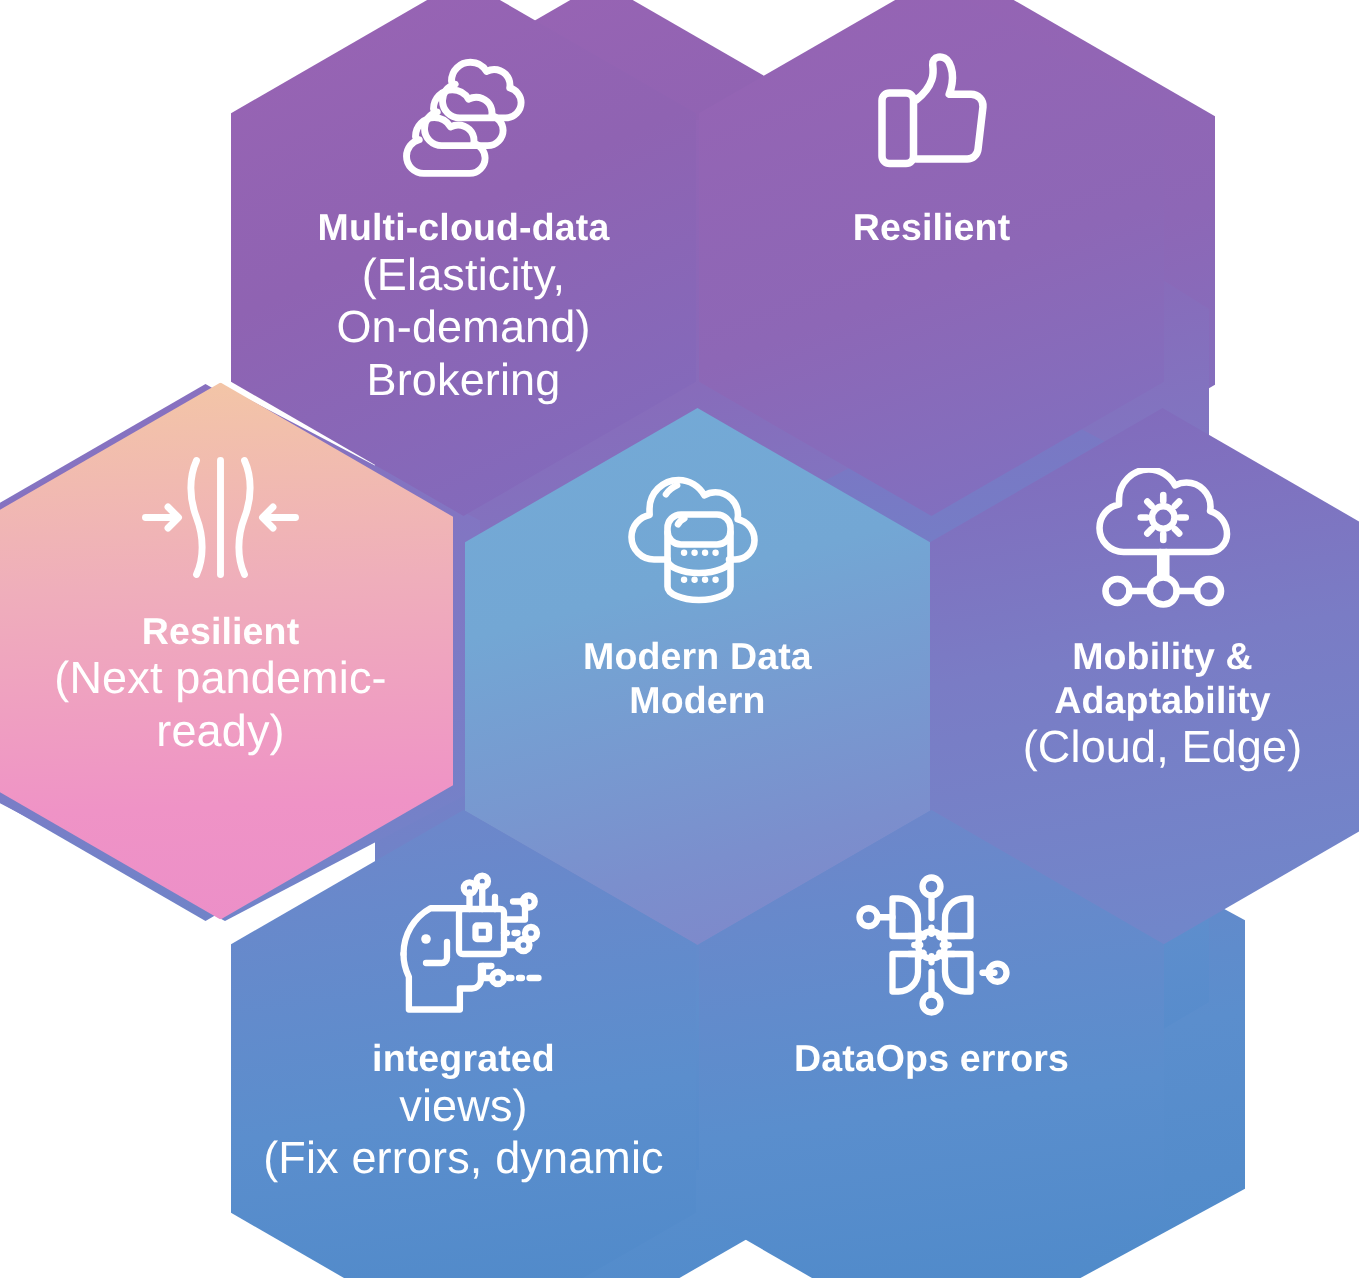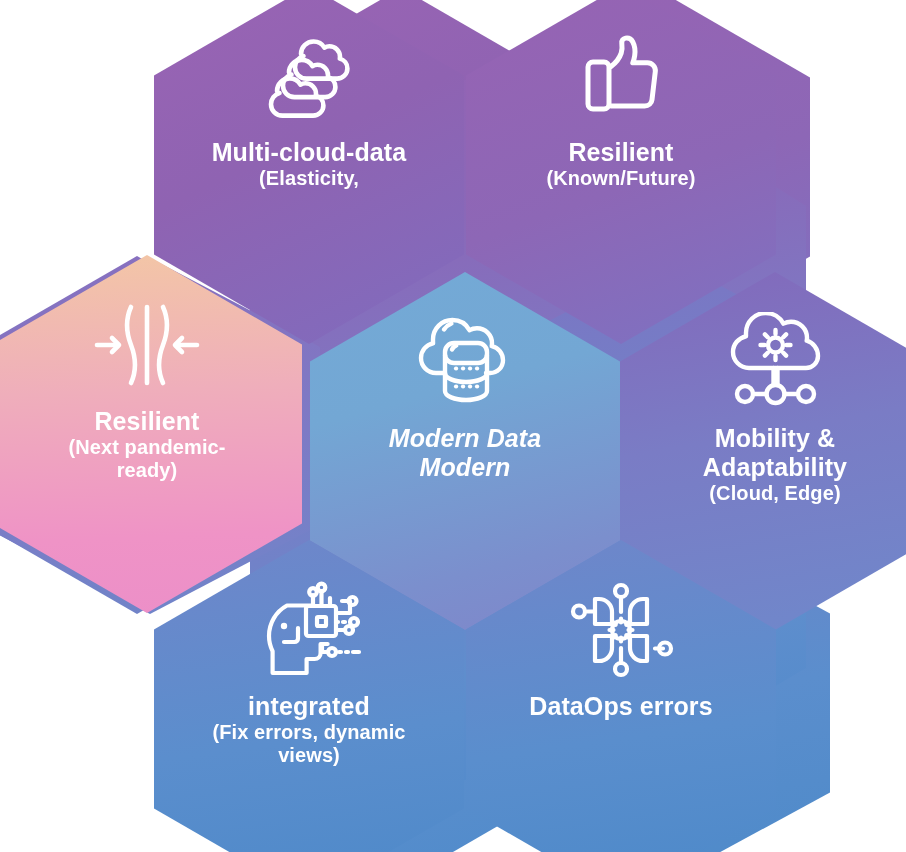--- a/index.html
+++ b/index.html
@@ -14,33 +14,33 @@
     clip-path:polygon(50% 0%,100% 25%,100% 75%,50% 100%,0% 75%,0% 25%);
     display:flex;flex-direction:column;align-items:center;justify-content:flex-start;
     box-sizing:border-box;
     color:#ffffff;
     text-align:center;
   }
   .hex .icon{margin-top:38px;height:104px;display:flex;align-items:center;justify-content:center;}
   .hex .icon svg{display:block;}
   .hex .labels{margin-top:10px;width:330px;line-height:1.16;}
   .hex .ttl{font-weight:bold;font-size:25px;letter-spacing:.1px;}
-  .hex .sub{font-weight:bold;font-size:20px;letter-spacing:.1px;}
+  .hex .sub{font-weight:normal;font-size:30px;letter-spacing:.1px;}
 
   
   .halo{position:absolute;
     -webkit-clip-path:polygon(50% 0%,100% 25%,100% 75%,50% 100%,0% 75%,0% 25%);
     clip-path:polygon(50% 0%,100% 25%,100% 75%,50% 100%,0% 75%,0% 25%);
   }
 
   
   .g-purple{background:linear-gradient(155deg,#9a64b4 0%,#8f63b2 45%,#7f6cbe 100%);}
   .g-purple2{background:linear-gradient(160deg,#9763b3 0%,#8d67b6 55%,#7d72c2 100%);}
   .g-pink{background:linear-gradient(178deg,#f3c6a6 0%,#efaebb 38%,#ef93c6 78%,#ec8fc8 100%);}
-  .g-blue{background:linear-gradient(165deg,#74aad6 0%,#73a7d4 35%,#7b8fcd 78%,#7f86ca 100%);font-style:italic;}
+  .g-blue{background:linear-gradient(165deg,#74aad6 0%,#73a7d4 35%,#7b8fcd 78%,#7f86ca 100%);}
   .g-indigo{background:linear-gradient(170deg,#8a6ebe 0%,#7c7cc6 45%,#6f84c8 100%);}
   .g-blue2{background:linear-gradient(170deg,#6f85c9 0%,#5e8fcd 55%,#4f8bcb 100%);}
   .g-blue3{background:linear-gradient(170deg,#6e84c8 0%,#5b8ecd 50%,#4d8ac9 100%);}
 </style>
 </head>
 <body>
 
 <div id="stage">
 
   <div class="halo g-purple" style="left:246px;top:-12px;width:310px;height:358px;"></div>
@@ -65,33 +65,34 @@
     <div class="icon">
       <svg width="100" height="92" viewBox="0 0 100 92" fill="none" stroke="#ffffff" stroke-width="4.6" stroke-linecap="round" stroke-linejoin="round">
         <path d="M42 24c0-7 5.6-12.5 12.6-12.5 4.6 0 8.6 2.4 10.8 6.1 1.5-.8 3.2-1.3 5-1.3 5.9 0 10.6 4.7 10.6 10.5 0 .6-.1 1.2-.2 1.8 4.4 1.2 7.6 5.1 7.6 9.8 0 5.6-4.6 10.2-10.3 10.2H47.5C41.1 48.6 36 43.5 36 37.2c0-5.3 3.6-9.8 8.5-11.1"></path>
         <path d="M30 42.5c0-7 5.6-12.6 12.6-12.6 4.6 0 8.6 2.5 10.8 6.2 1.5-.8 3.2-1.3 5-1.3 5.9 0 10.6 4.7 10.6 10.4 0 .6-.1 1.2-.2 1.8 4.4 1.3 7.6 5.2 7.6 9.9 0 5.6-4.6 10.2-10.3 10.2H35.5C29.1 67.1 24 62 24 55.7c0-5.3 3.6-9.8 8.5-11.1"></path>
         <path d="M18 61c0-7 5.6-12.6 12.6-12.6 4.6 0 8.6 2.5 10.8 6.2 1.5-.8 3.2-1.3 5-1.3 5.9 0 10.6 4.7 10.6 10.4 0 .6-.1 1.2-.2 1.9 4.4 1.2 7.6 5.1 7.6 9.8 0 5.6-4.6 10.2-10.3 10.2H23.5C17.1 85.6 12 80.5 12 74.2c0-5.3 3.6-9.8 8.5-11.1"></path>
       </svg>
     </div>
     <div class="labels">
       <div class="ttl">Multi-cloud-data</div>
       <div class="sub">(Elasticity,</div>
+      <div class="sub">On-demand)</div>
+      <div class="sub">Brokering</div>
     </div>
   </div>
 
   <div class="hex g-purple2" style="left:466px;top:-14px;">
     <div class="icon">
       <svg width="96" height="92" viewBox="0 0 96 92" fill="none" stroke="#ffffff" stroke-width="5" stroke-linecap="round" stroke-linejoin="round">
         <rect x="15" y="32" width="21" height="47" rx="5"></rect>
         <path d="M38 36.5c4.5-3.5 8.5-8.2 10.2-13.4 1.1-3.3 1-6.9.6-10 -.3-2.5 1.3-4.6 3.7-5 3-.5 5.8 1 7.2 3.6 2.2 4.2 2.7 9.1 2 14 -.35 2.4-1 4.8-1.9 7.1h14.6c4.7 0 8.4 4 7.9 8.6l-3.3 28.2c-.4 3.6-3.5 6.4-7.2 6.4H38"></path>
       </svg>
     </div>
     <div class="labels">
       <div class="ttl">Resilient</div>
-      <div class="sub">(Known/Future)</div>
     </div>
   </div>
 
   <div class="hex g-pink" style="left:-8px;top:255px;">
     <div class="icon">
       <svg width="112" height="96" viewBox="0 0 112 96" fill="none" stroke="#ffffff" stroke-width="4.6" stroke-linecap="round" stroke-linejoin="round">
         <path d="M40 10c-5 11-5 25 0 38 5 13 5 27 0 38"></path>
         <path d="M56 10v76"></path>
         <path d="M72 10c5 11 5 25 0 38-5 13-5 27 0 38"></path>
         <path d="M6 48h21"></path>
@@ -173,22 +174,22 @@
         <circle cx="103" cy="42" r="4"></circle>
         <path d="M85 50h8"></path>
         <circle cx="98" cy="50" r="4"></circle>
         <path d="M71 64v8h6"></path>
         <circle cx="81" cy="72" r="4"></circle>
         <path d="M88 72h2M95 72h2M102 72h6"></path>
       </svg>
     </div>
     <div class="labels">
       <div class="ttl">integrated</div>
+      <div class="sub">views)</div>
       <div class="sub">(Fix errors, dynamic</div>
-      <div class="sub">views)</div>
     </div>
   </div>
 
   <div class="hex" style="left:466px;top:540px;background:linear-gradient(172deg,#6f86ca 0%,#5a8ecd 55%,#4c89c9 100%);">
     <div class="icon">
       <svg width="106" height="100" viewBox="0 0 106 100" fill="none" stroke="#ffffff" stroke-width="4.2" stroke-linecap="round" stroke-linejoin="round">
         <path d="M44 44V32c0-7.2-5.8-13-13-13H27v25h17"></path>
         <path d="M62 44V32c0-7.2 5.8-13 13-13h4v25H62"></path>
         <path d="M44 56v12c0 7.2-5.8 13-13 13h-4V56h17"></path>
         <path d="M62 56v12c0 7.2 5.8 13 13 13h4V56H62"></path>

